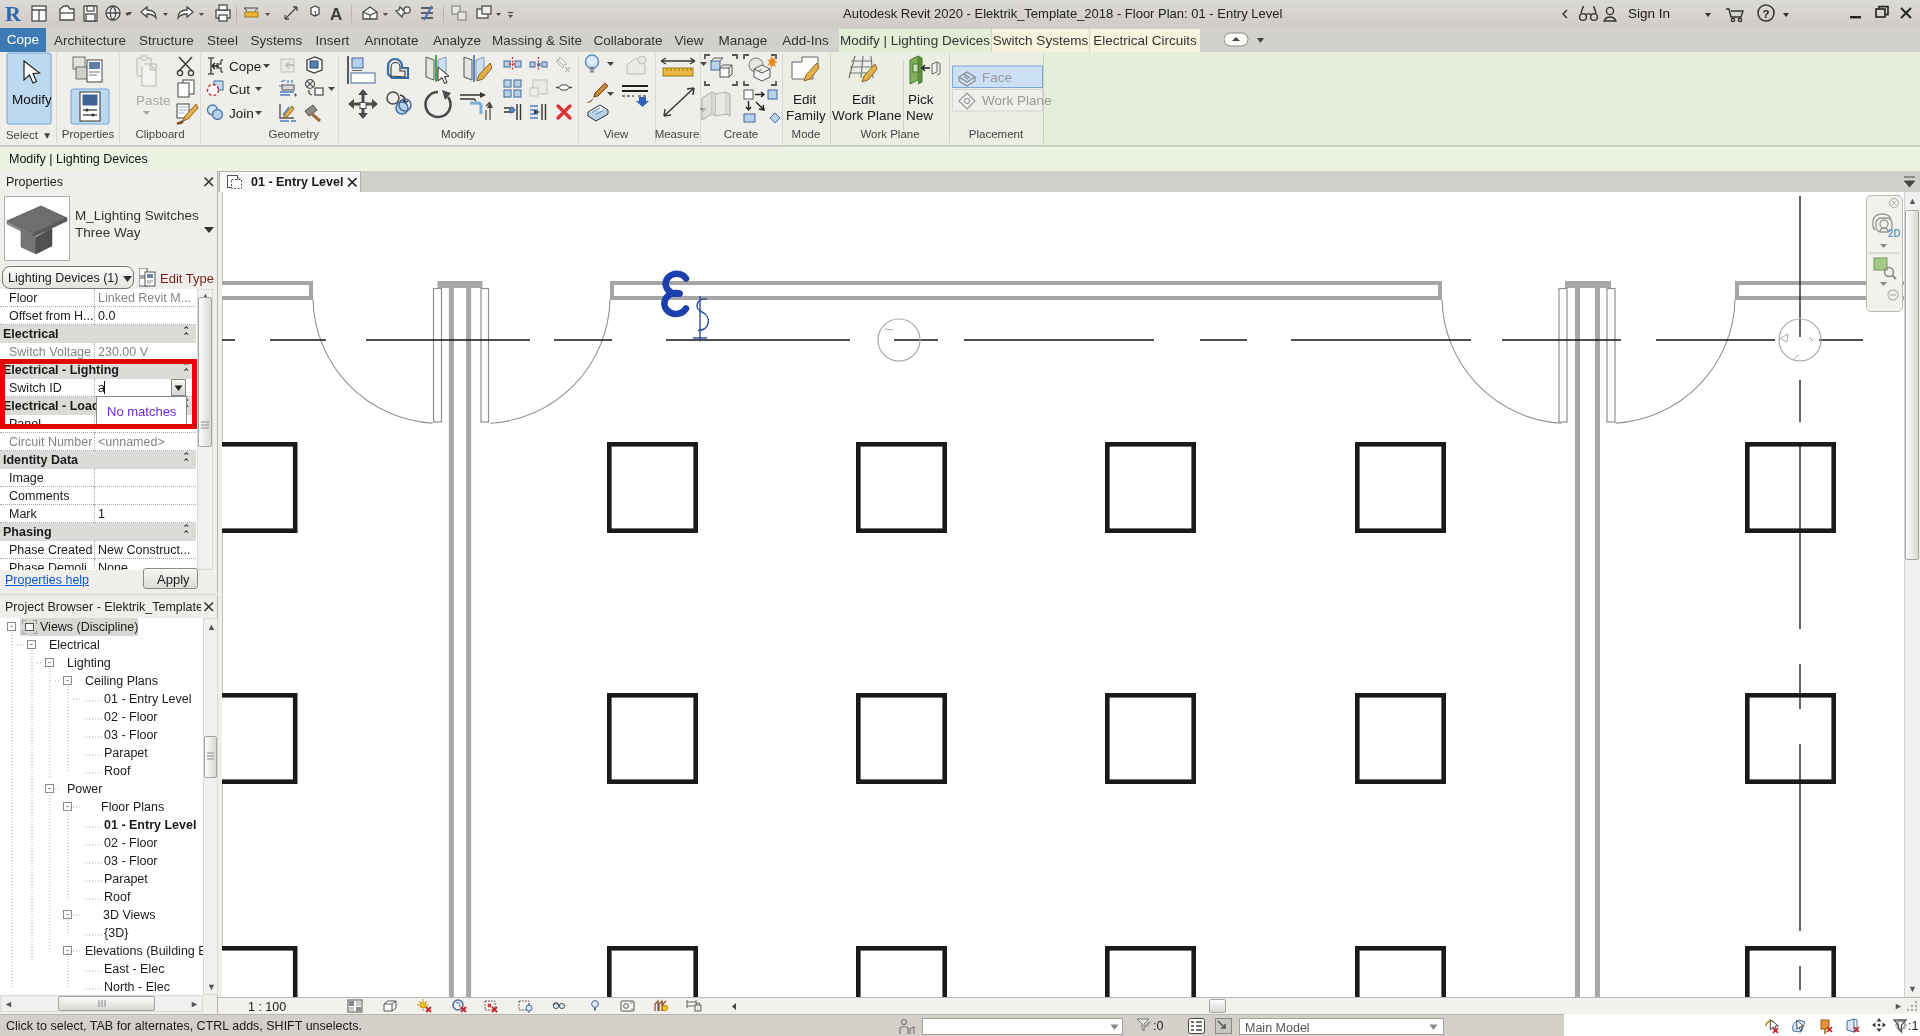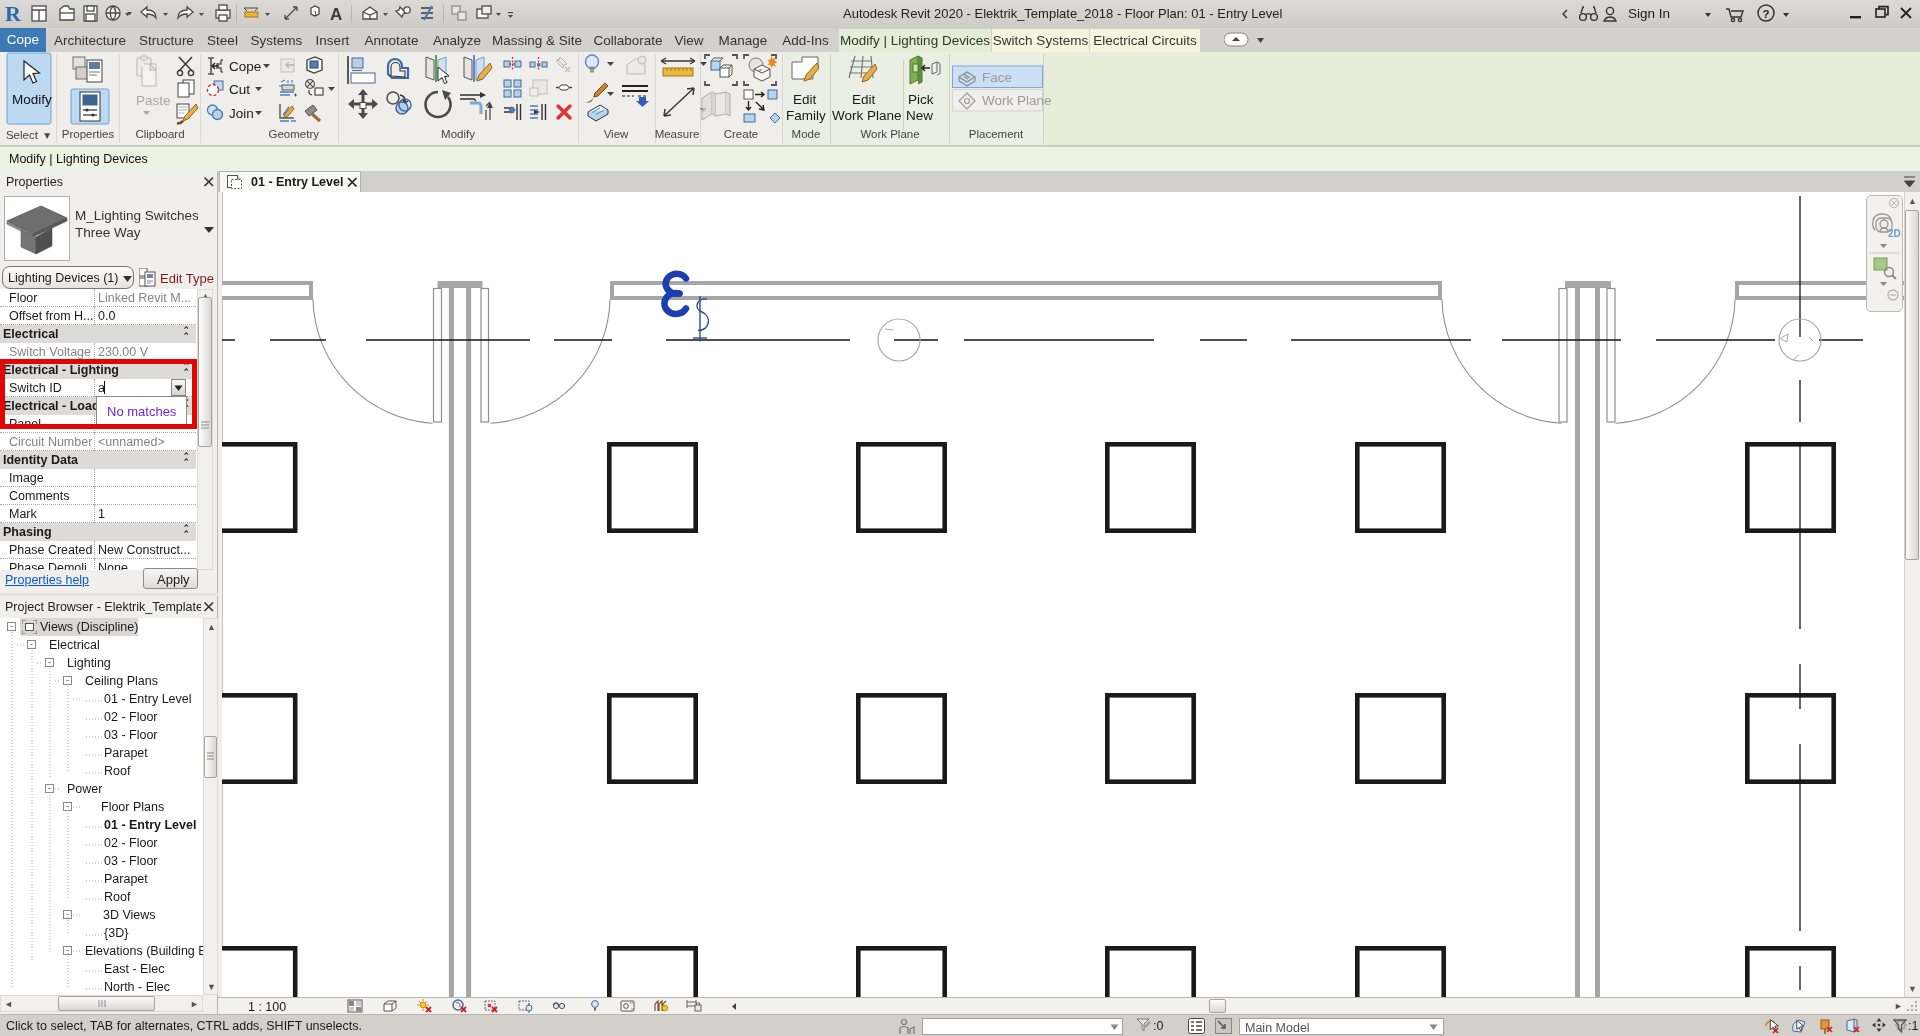--- a/index.html
+++ b/index.html
@@ -41,21 +41,21 @@
   
   .sbtrack { position:absolute; background:#f1f0ee; border:1px solid #dcdad6; }
   .sbthumb { position:absolute; background:linear-gradient(90deg,#fdfdfd,#d9d7d3); border:1px solid #a6a4a0; border-radius:2px; }
   .sbthumbh { position:absolute; background:linear-gradient(#fdfdfd,#d9d7d3); border:1px solid #a6a4a0; border-radius:2px; }
   .arr { position:absolute; font-size:9px; color:#555; }
   
   #tabstrip { left:218px; top:171px; width:1702px; height:21px; background:#d1cfc9; }
   #viewtab { position:absolute; left:1px; top:0; width:142px; height:21px; background:#f8f8f6; border:1px solid #b5b3ae; border-bottom:none; }
   #canvas { left:218px; top:192px; width:1686px; height:805px; background:#fff; border-left:4px solid #f0efec; overflow:hidden; }
   
-  #statusbar { left:0; top:1014px; width:1920px; height:22px; background:#d3d0ca; border-top:1px solid #bab7b1; }
+  #statusbar { left:0; top:1014px; width:1564px; height:22px; background:#d3d0ca; border-top:1px solid #bab7b1; }
   #statusbar .txt { position:absolute; left:6px; top:4px; font-size:12.5px; color:#1a1a1a; }
   .combo { position:absolute; background:#fff; border:1px solid #a5a29c; }
 </style></head>
 <body>
   <div id="titlebar" class="abs">
     <svg width="1920" height="28">
 
       <text x="5" y="21" font-size="22" font-weight="bold" fill="#2d67b0" font-family="Liberation Serif">R</text>
 
       <g stroke="#4a4a4a" fill="none" stroke-width="1.3">

